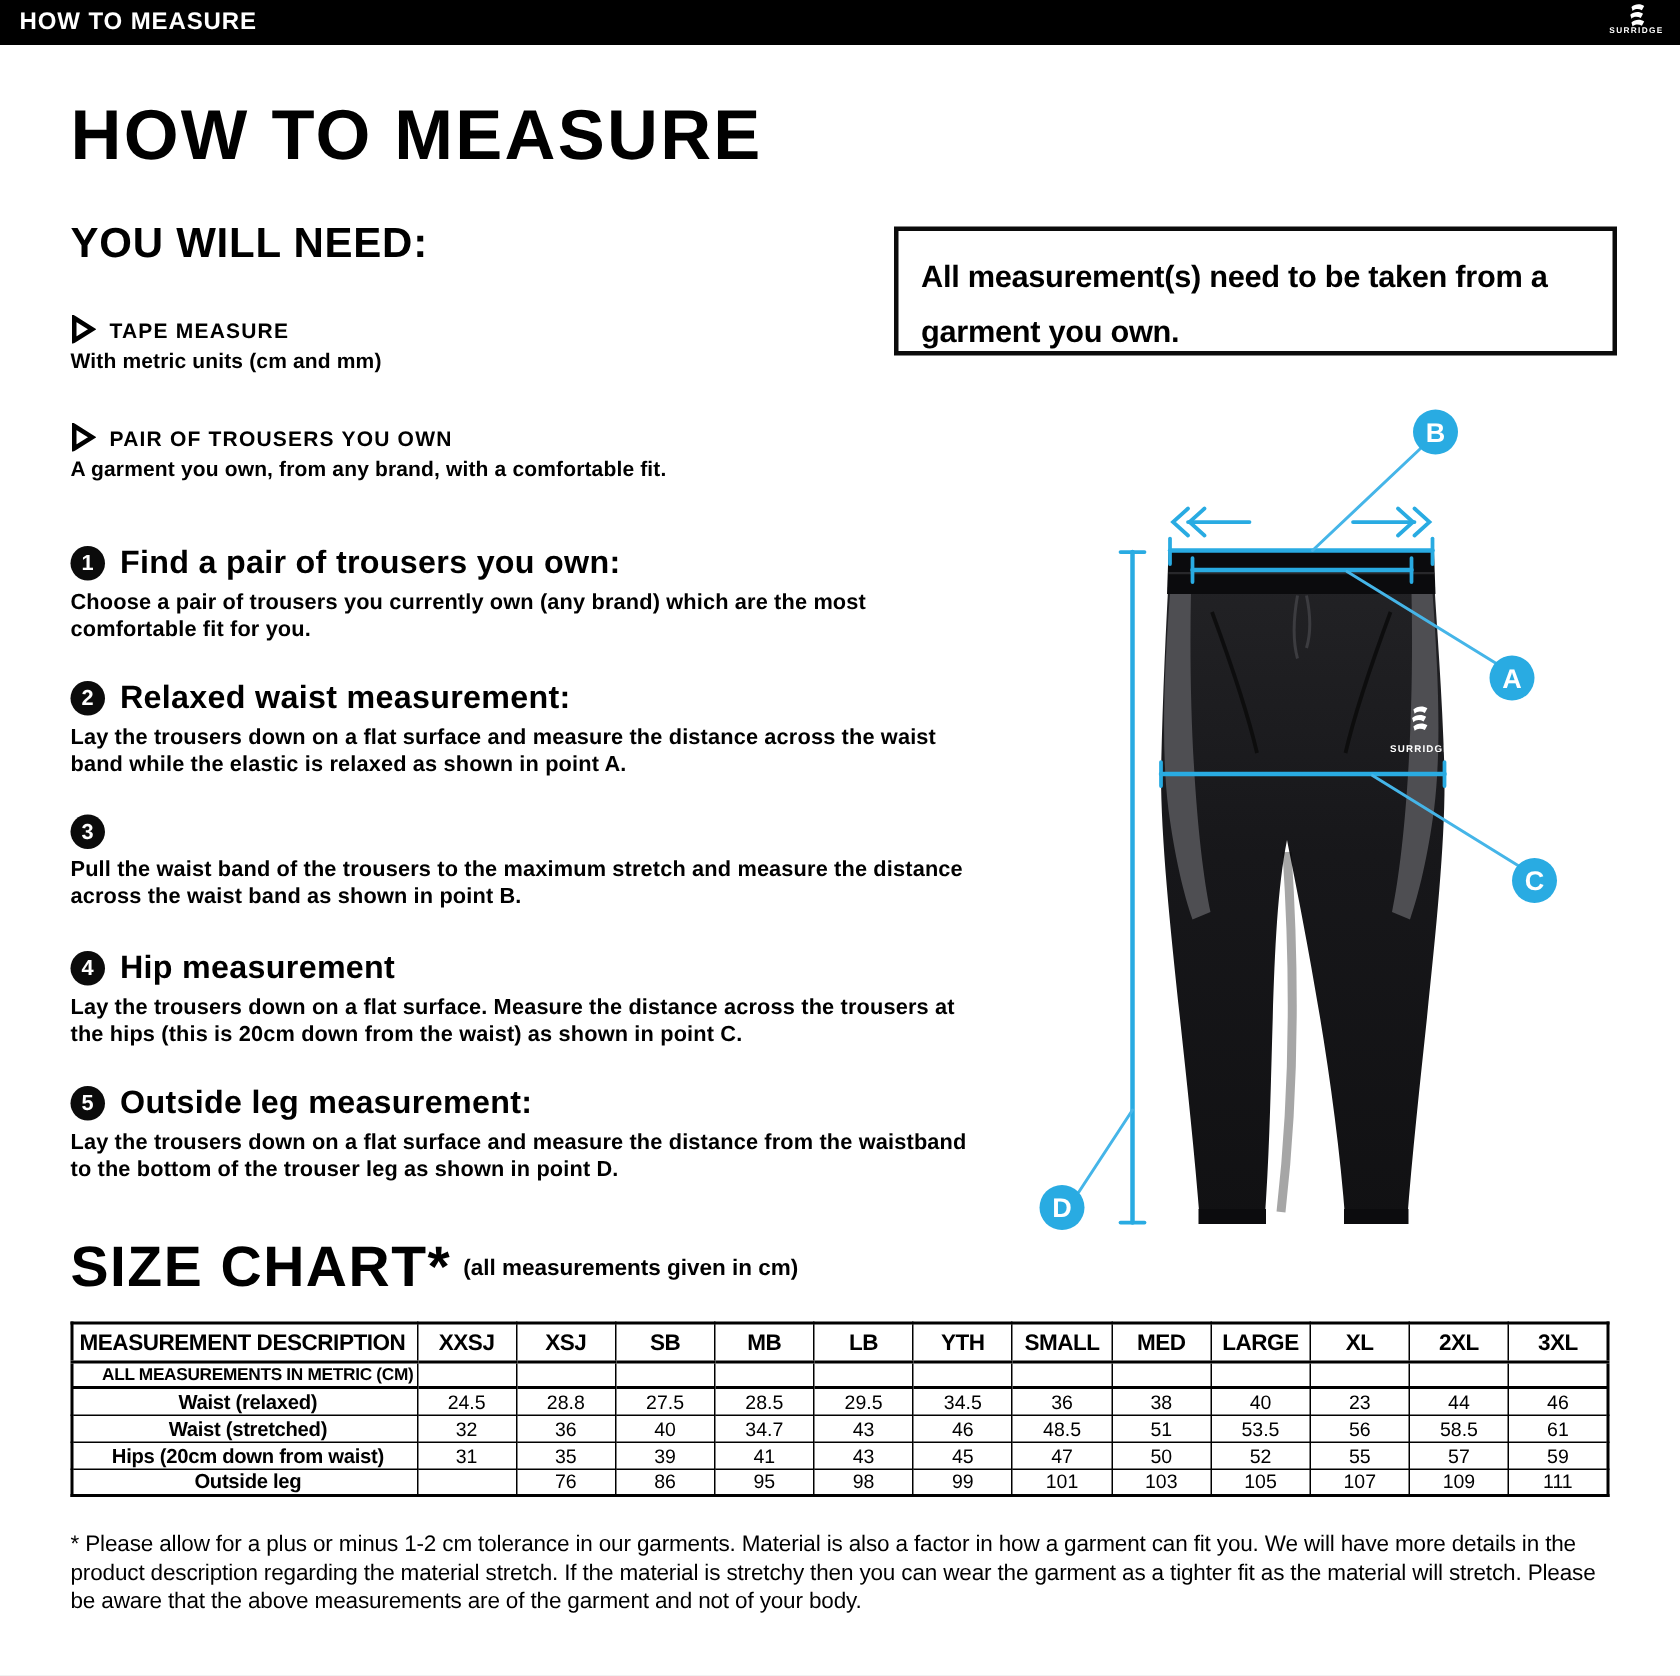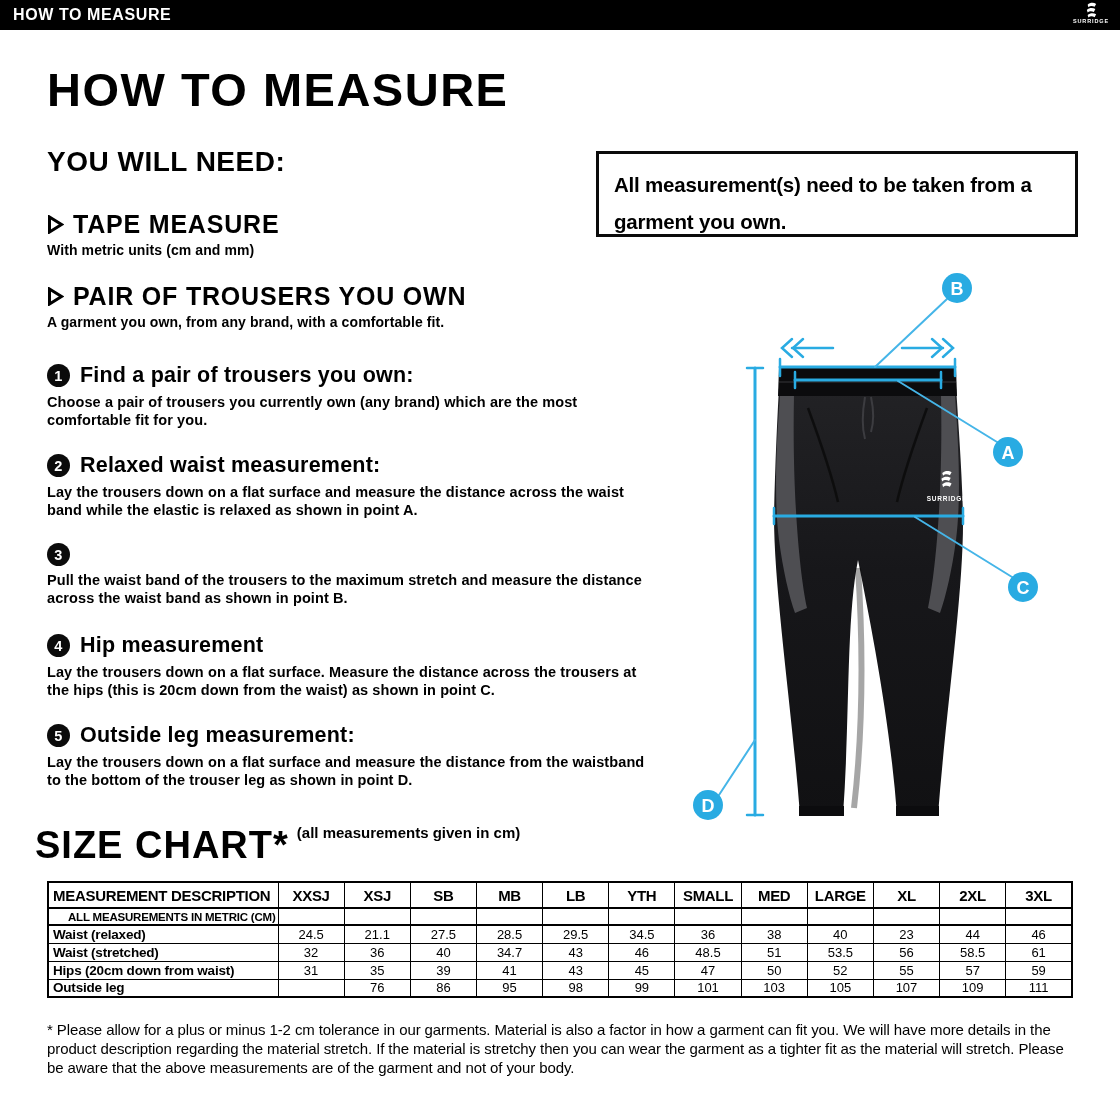--- a/index.html
+++ b/index.html
@@ -19,47 +19,47 @@
   .h1 { position:absolute; left:47px; top:62px; font-size:47px; font-weight:800; letter-spacing:1.5px; }
   .h2-need { position:absolute; left:47px; top:146px; font-size:28px; font-weight:800; letter-spacing:.5px; }
 
   
   .callout { position:absolute; left:596px; top:151px; width:482px; height:86px;
              border:3px solid #0b0b0b; padding:12px 15px; }
   .callout p { font-size:20.5px; font-weight:700; line-height:37px; letter-spacing:-.2px; }
 
   
   .need-item { position:absolute; left:47px; width:600px; }
-  .need-head { display:flex; align-items:center; gap:9px; font-size:25px; font-weight:800; letter-spacing:.8px; }
+  .need-head { display:flex; align-items:center; gap:9px; font-size:14px; font-weight:800; letter-spacing:.8px; }
   .need-desc { margin-top:3px; font-size:14px; font-weight:700; letter-spacing:.1px; }
   .tri { flex:0 0 auto; }
 
   
   .step { position:absolute; left:47px; width:612px; }
   .step-head { display:flex; align-items:center; gap:10px; font-size:21.5px; font-weight:800; letter-spacing:.2px; }
   .step-num { flex:0 0 auto; width:23px; height:23px; border-radius:50%; background:#0b0b0b; color:#fff;
               font-size:14.5px; font-weight:700; display:inline-flex; align-items:center; justify-content:center; }
   .step-desc { margin-top:6px; font-size:14.5px; font-weight:700; line-height:17.5px; letter-spacing:.1px; }
 
   
-  .sc-head { position:absolute; left:35px; top:824px; display:flex; align-items:flex-start; gap:8px; }
+  .sc-head { position:absolute; left:47px; top:824px; display:flex; align-items:center; gap:8px; }
   .sc-title { font-size:38px; font-weight:800; letter-spacing:1px; }
   .sc-sub { font-size:15px; font-weight:700; }
 
   table.size-chart { position:absolute; left:47px; top:881px; width:1026px;
                      border-collapse:collapse; table-layout:fixed; border:2.5px solid #000; }
   .size-chart th, .size-chart td { border:1.2px solid #000; text-align:center; vertical-align:middle;
                                    overflow:hidden; white-space:nowrap; }
   .size-chart th { height:26px; font-size:15px; font-weight:700; letter-spacing:-.3px; }
   .size-chart th.desc-col { width:230px; text-align:left; padding-left:4px; }
   .size-chart tr.metric td { height:17px; border-bottom:2px solid #000; }
   .size-chart tr.metric td.desc-col { font-size:11.5px; font-weight:700; text-align:left; padding-left:19px; letter-spacing:-.2px; }
   .size-chart thead th { border-bottom:2px solid #000; }
   .size-chart tr.data td { height:18px; font-size:13px; }
-  .size-chart tr.data td.desc-col { font-size:13.5px; font-weight:700; text-align:left; padding-left:4px; letter-spacing:-.2px; }
+  .size-chart tr.data td.desc-col { font-size:13.5px; font-weight:700; text-align:center; padding-left:4px; letter-spacing:-.2px; }
   .size-chart td.b { font-weight:400; }
 
   
   .footnote { position:absolute; left:47px; top:1020px; width:1018px;
               font-size:15px; font-weight:400; line-height:19px; letter-spacing:-.1px; }
 
   
   .diagram { position:absolute; left:640px; top:258px; width:480px; height:625px; }
 </style>
 </head>
@@ -294,21 +294,21 @@
           <td></td>
           <td></td>
           <td></td>
           <td></td>
           <td></td>
           <td></td>
         </tr>
         <tr class="data">
           <td class="desc-col">Waist (relaxed)</td>
           <td class="b">24.5</td>
-          <td class="b">21.1</td>
+          <td class="b">28.8</td>
           <td class="b">27.5</td>
           <td class="b">28.5</td>
           <td class="">29.5</td>
           <td class="">34.5</td>
           <td class="">36</td>
           <td class="">38</td>
           <td class="">40</td>
           <td class="">23</td>
           <td class="">44</td>
           <td class="">46</td>

